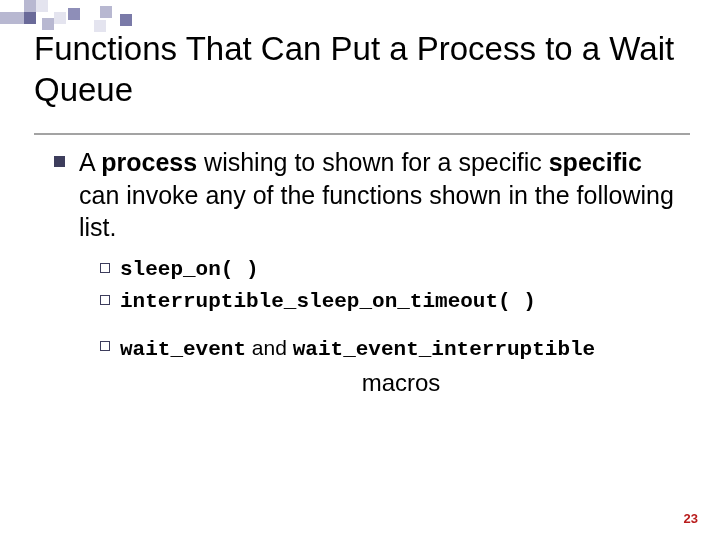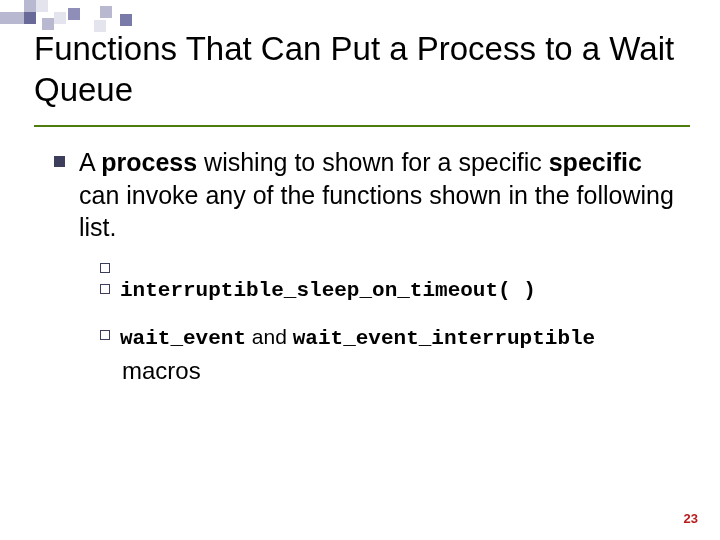--- a/index.html
+++ b/index.html
@@ -22,22 +22,22 @@
   .deco .sq {
     position: absolute;
     width: 12px;
     height: 12px;
   }
   .title-wrap {
     position: absolute;
     top: 28px;
     left: 34px;
     right: 30px;
-    border-bottom: 2px solid #4d7c0f;
-    padding-bottom: 14px;
+    border-bottom: 2px solid #a3a3a3;
+    padding-bottom: 22px;
   }
   .title {
     font-size: 33px;
     line-height: 1.25;
     color: #000;
     font-weight: normal;
   }
   .body {
     position: absolute;
     top: 146px;
@@ -84,21 +84,21 @@
   .lvl2 .text {
     font-size: 21px;
     line-height: 1.35;
     color: #000;
   }
   .code {
     font-family: "Courier New", Courier, monospace;
     font-weight: bold;
   }
   .gap { height: 14px; }
-  .macroline { margin-left: 22px; font-size: 24px; margin-top: 2px; }
+  .macroline { margin-left: 22px; font-size: 24px; margin-top: 2px; text-align: center; }
   .pagenum {
     position: absolute;
     bottom: 14px;
     right: 22px;
     font-size: 13px;
     font-weight: bold;
     color: #b91c1c;
   }
 </style>
 </head>
@@ -126,20 +126,21 @@
   <div class="lvl1">
     <div class="bullet"></div>
     <div class="text">
       <span>A </span><b>process</b><span> wishing to shown for a specific </span><b>specific</b><span> can invoke any of the functions shown in the following list.</span>
     </div>
   </div>
 
   <div class="sublist">
     <div class="lvl2">
       <div class="bullet"></div>
+      <div class="text code">sleep_on( )</div>
     </div>
     <div class="lvl2">
       <div class="bullet"></div>
       <div class="text code">interruptible_sleep_on_timeout( )</div>
     </div>
 
     <div class="gap"></div>
 
     <div class="lvl2">
       <div class="bullet"></div>

